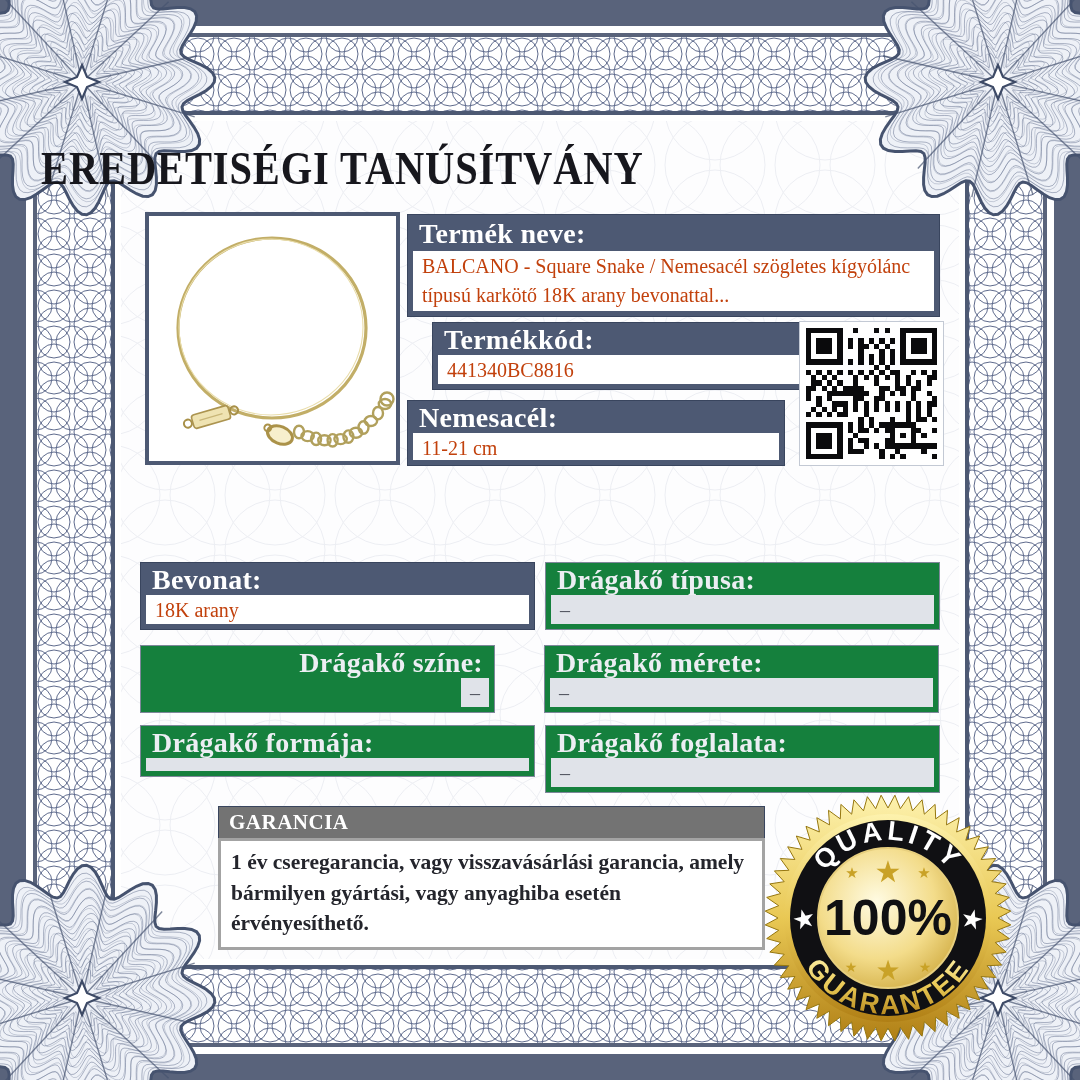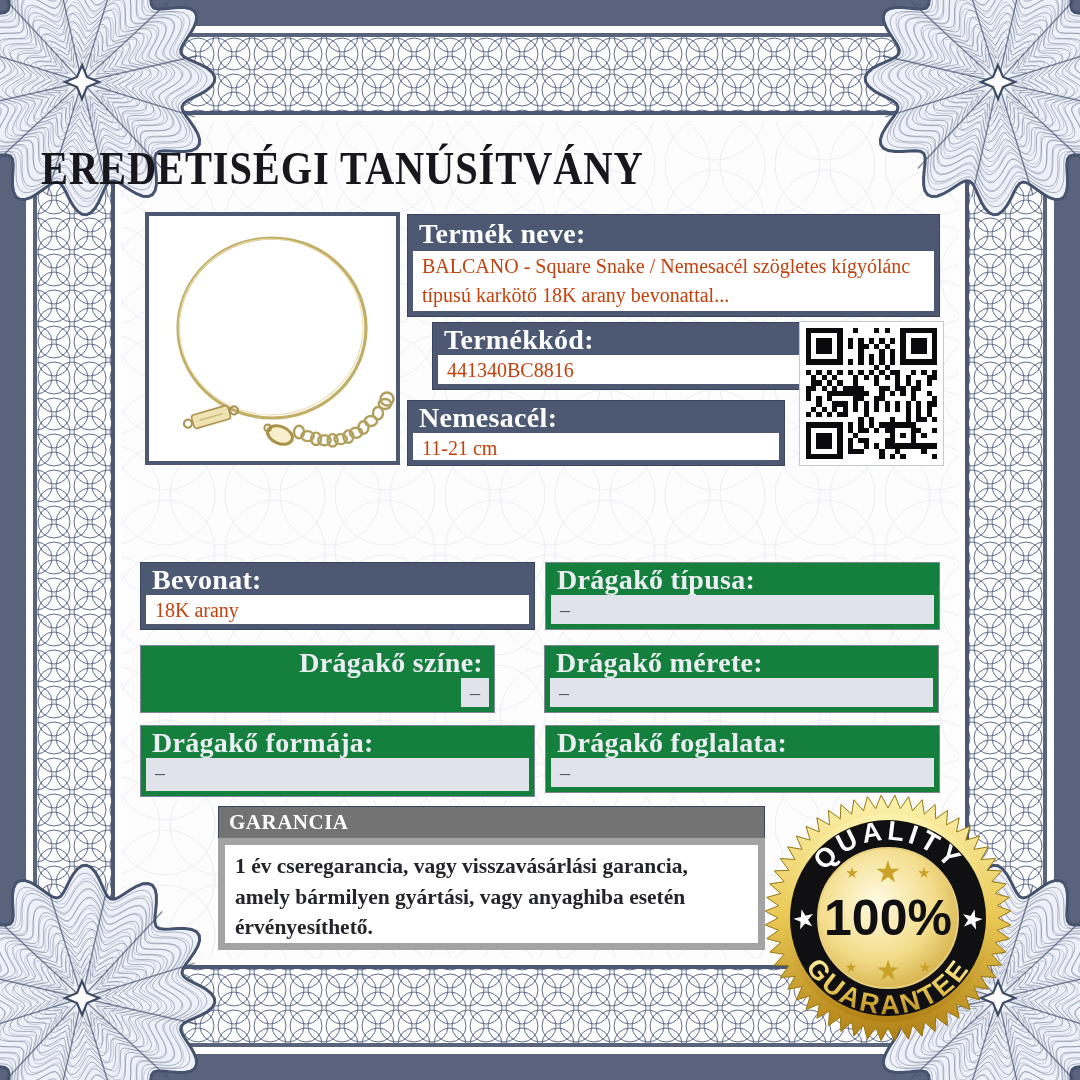--- a/index.html
+++ b/index.html
@@ -50,37 +50,37 @@
 
   .f-name   {left:407px;top:214px;width:533px;height:103px;}
   .f-name .lbl{height:36px;line-height:36px;}
   .f-code   {left:407px;top:322px;width:378px;height:68px;margin-left:25px;}
   .f-variant{left:407px;top:400px;width:378px;height:66px;}
   .f-material{left:140px;top:482px;width:800px;height:67px;}
   .f-coating {left:140px;top:562px;width:395px;height:68px;}
   .f-gemtype {left:545px;top:562px;width:395px;height:68px;}
   .f-gemcolor{left:140px;top:645px;width:355px;height:68px;align-items:flex-end;}
   .f-gemsize {left:544px;top:645px;width:395px;height:68px;}
-  .f-gemshape{left:140px;top:725px;width:395px;height:72px;}
+  .f-gemshape{left:140px;top:725px;width:395px;height:52px;}
   .f-gemset  {left:545px;top:725px;width:395px;height:68px;}
 
   .qr{
     position:absolute;left:799px;top:321px;width:145px;height:145px;
     background:#ffffff;border:1px solid #c3c9d4;padding:6px;z-index:5;
   }
   .qr svg{display:block;width:100%;height:100%;}
 
   .warranty{position:absolute;left:218px;top:806px;width:547px;height:144px;z-index:5;}
   .warranty .w-head{
     background:#737373;border:1px solid #39455e;border-bottom:none;
     color:#ffffff;font-weight:700;font-size:21px;line-height:31px;height:32px;
     padding:0 10px;letter-spacing:.5px;
   }
   .warranty .w-body{
-    background:#ffffff;border:7px solid #a3a3a3;height:112px;
+    background:#ffffff;border:3px solid #a3a3a3;height:112px;
     color:#24252c;font-weight:700;font-size:21.5px;line-height:1.43;
     padding:6px 10px;
   }
 
   .badge{position:absolute;left:762px;top:792px;width:252px;height:252px;z-index:9;}
   .badge svg{display:block;width:100%;height:100%;overflow:visible;}
 </style>
 </head>
 <body>
 

